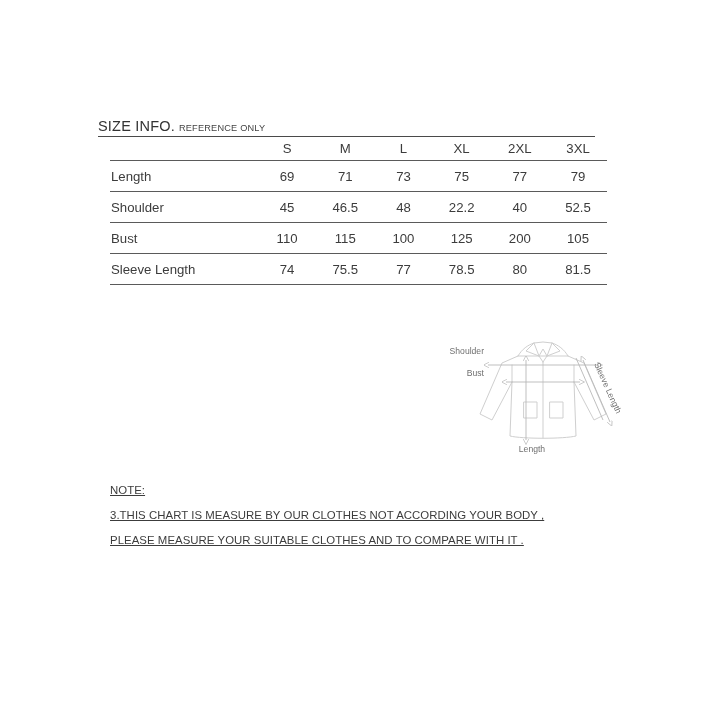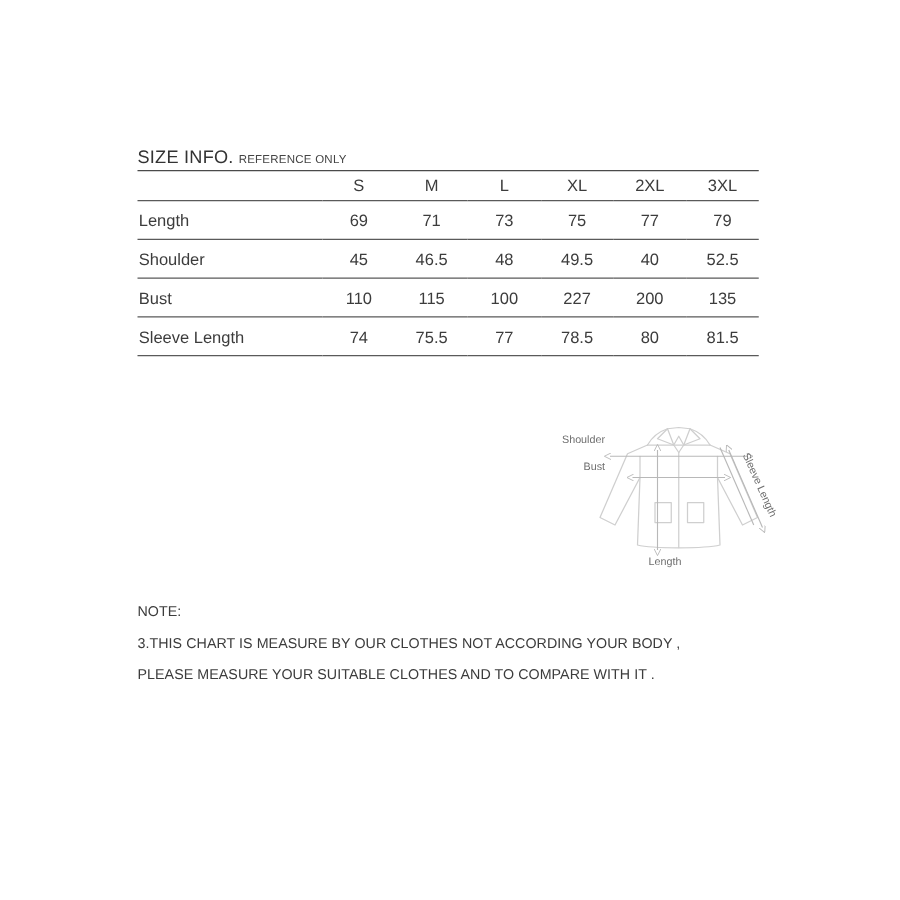--- a/index.html
+++ b/index.html
@@ -13,21 +13,21 @@
     height: 720px;
     position: relative;
     font-family: "Liberation Sans", sans-serif;
     color: #3a3a3a;
     overflow: hidden;
   }
 
   
   #title-block {
     position: absolute;
-    left: 110px;
+    left: 98px;
     top: 118px;
     width: 497px;
     border-bottom: 1.4px solid #4a4a4a;
     padding-bottom: 2px;
     display: flex;
     align-items: baseline;
   }
   #title-main {
     font-size: 14.5px;
     letter-spacing: 0.2px;
@@ -120,20 +120,21 @@
     left: 110px;
     top: 478px;
     width: 520px;
   }
   #notes .note-line {
     font-size: 11.4px;
     color: #3c3c3c;
     letter-spacing: 0.05px;
     line-height: 25px;
     white-space: pre;
+    text-decoration: underline;
   }
   #notes .note-indent {
     padding-left: 16px;
   }
 </style>
 </head>
 <body>
 
 <div id="title-block">
   <span id="title-main">SIZE INFO.</span>
@@ -169,32 +170,32 @@
       <td class="val">73</td>
       <td class="val">75</td>
       <td class="val">77</td>
       <td class="val">79</td>
     </tr>
     <tr>
       <td class="rowlabel">Shoulder</td>
       <td class="val">45</td>
       <td class="val">46.5</td>
       <td class="val">48</td>
-      <td class="val">49.5</td>
+      <td class="val">22.2</td>
       <td class="val">40</td>
       <td class="val">52.5</td>
     </tr>
     <tr>
       <td class="rowlabel">Bust</td>
       <td class="val">110</td>
       <td class="val">115</td>
       <td class="val">100</td>
-      <td class="val">227</td>
+      <td class="val">125</td>
       <td class="val">200</td>
-      <td class="val">135</td>
+      <td class="val">105</td>
     </tr>
     <tr>
       <td class="rowlabel">Sleeve Length</td>
       <td class="val">74</td>
       <td class="val">75.5</td>
       <td class="val">77</td>
       <td class="val">78.5</td>
       <td class="val">80</td>
       <td class="val">81.5</td>
     </tr>

